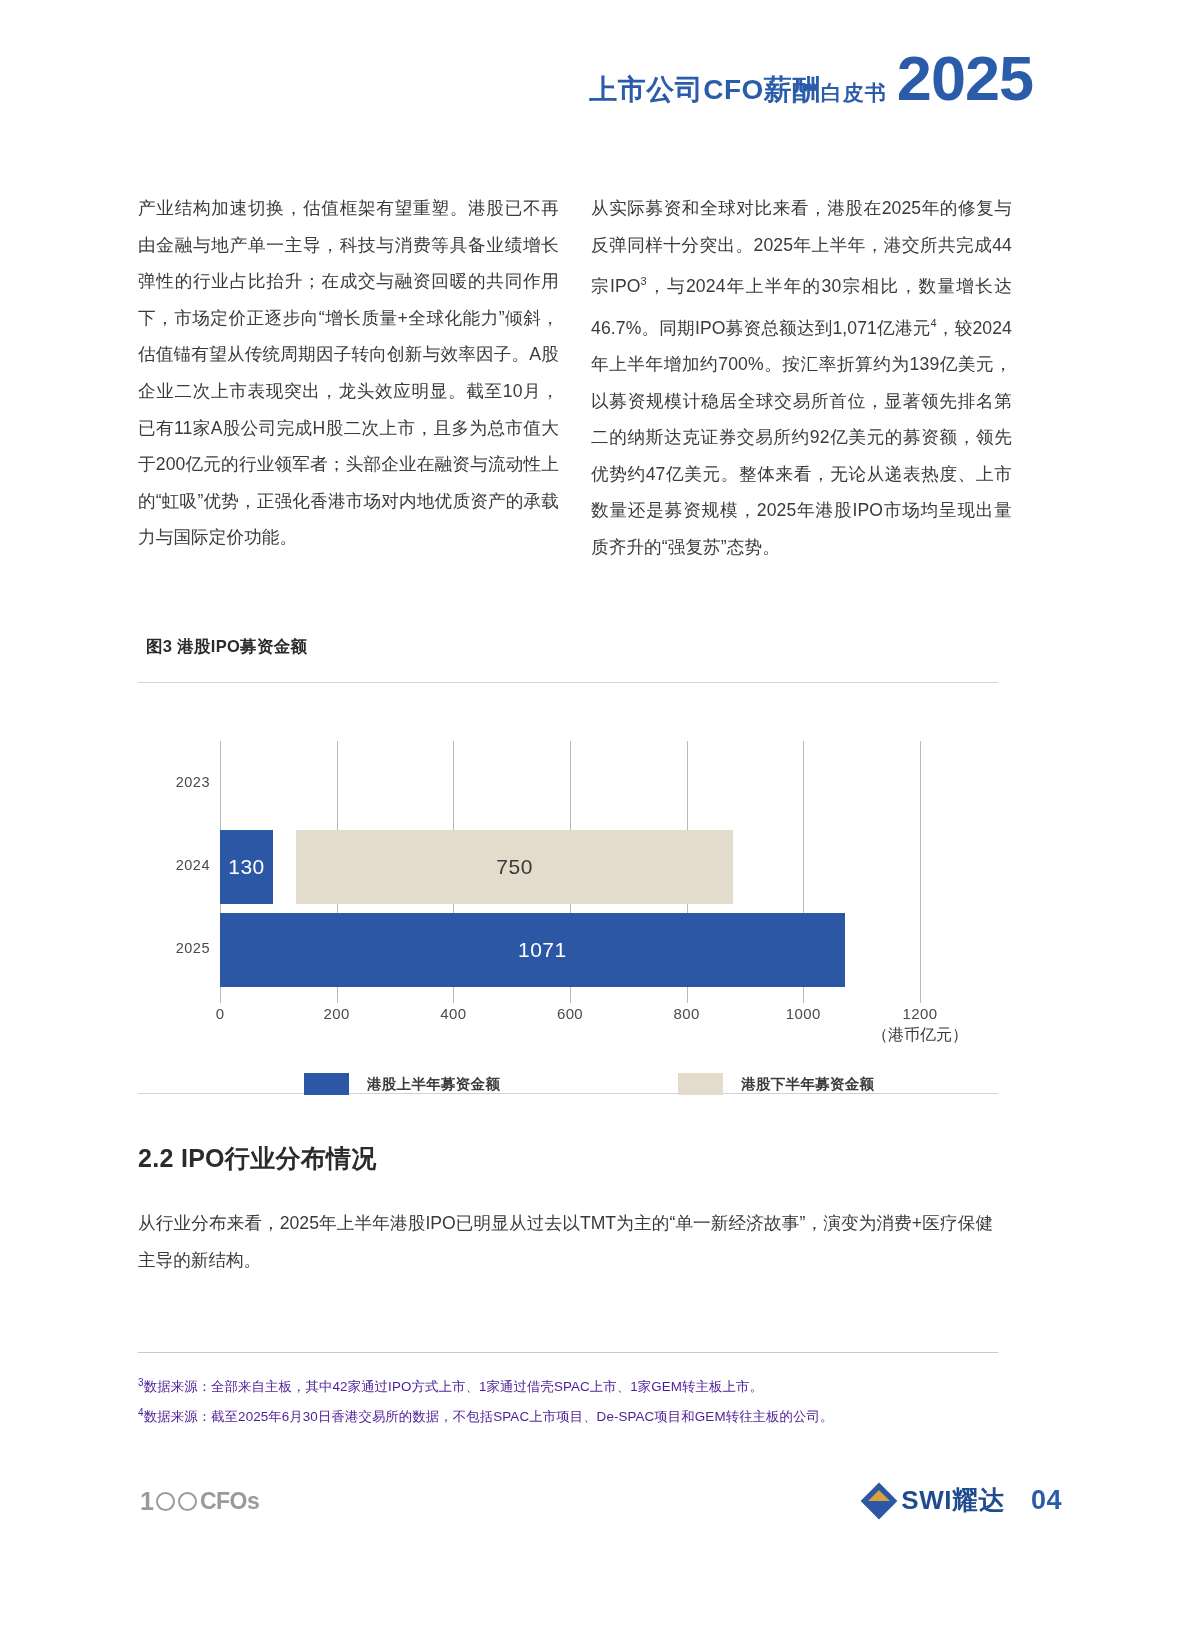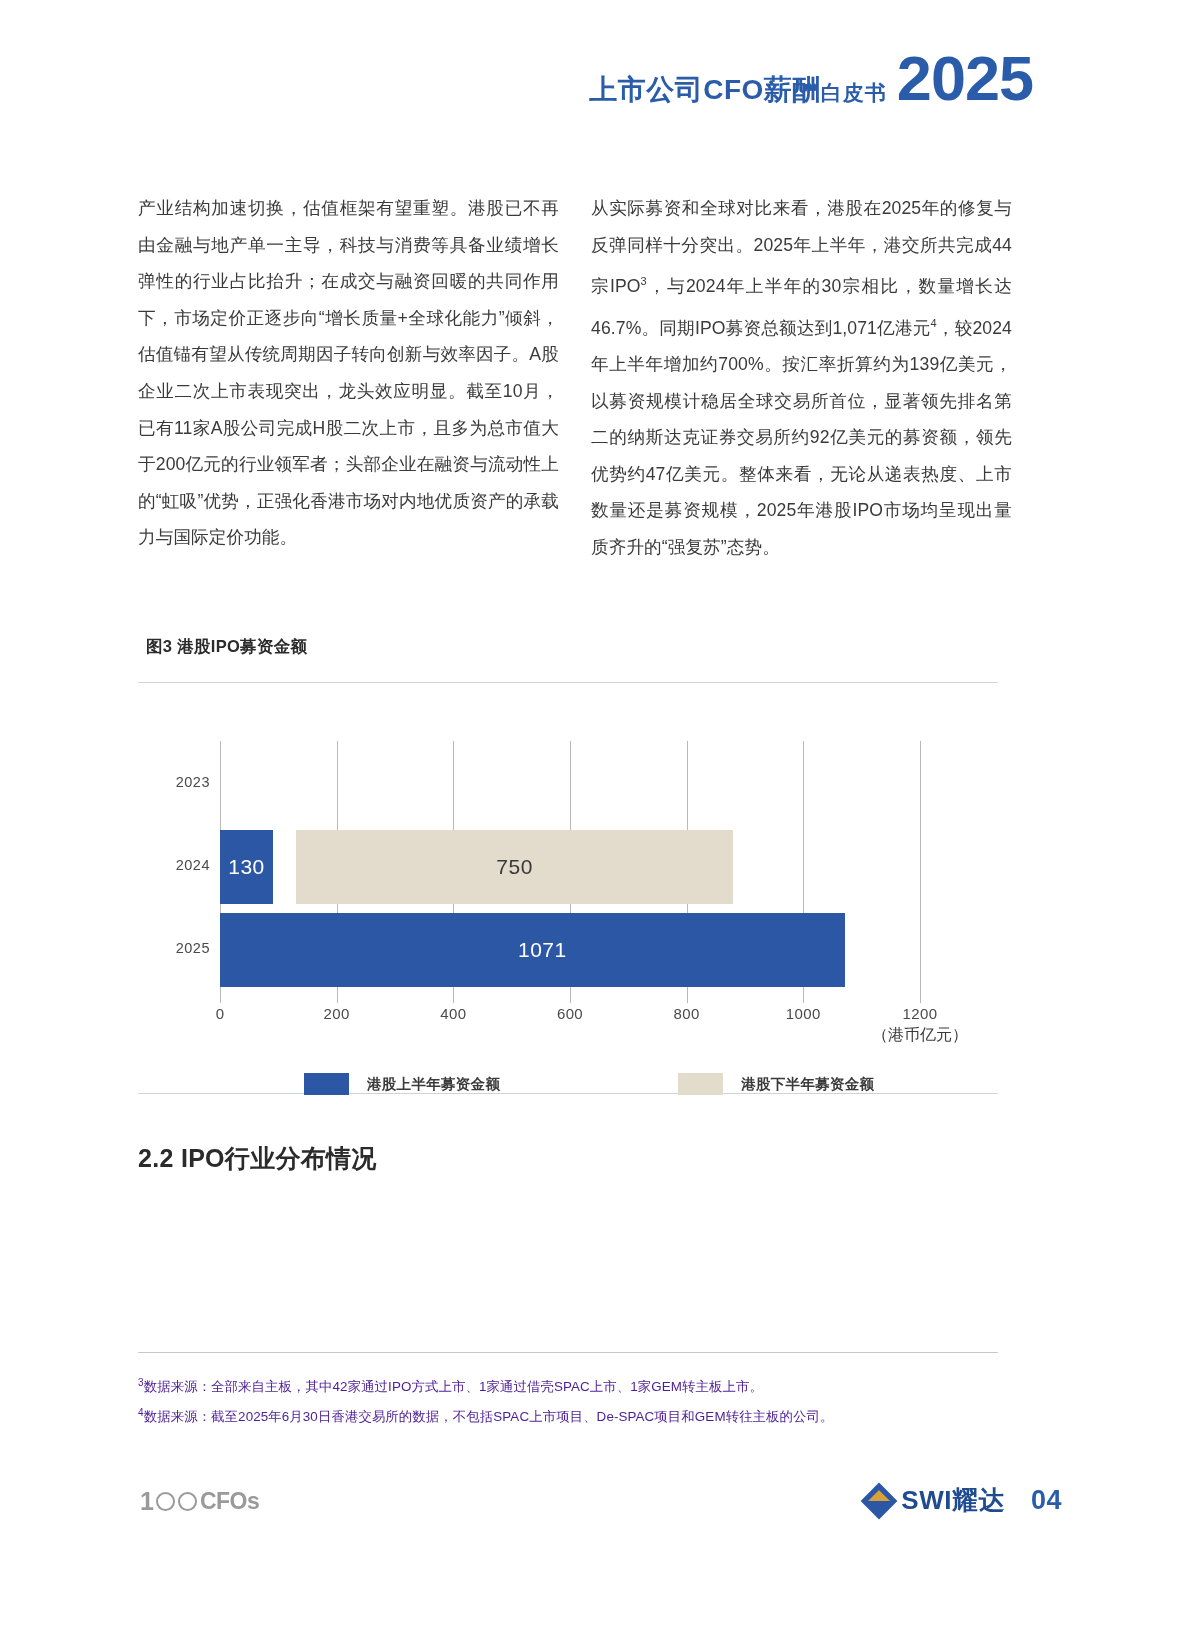--- a/index.html
+++ b/index.html
@@ -394,20 +394,21 @@
         <div class="legend-item second">
           <span class="swatch beige"></span>
           <span class="legend-label">港股下半年募资金额</span>
         </div>
       </div>
 
     </div>
   </div>
 
   <div class="section-heading">2.2 IPO行业分布情况</div>
+  <div class="section-body">从行业分布来看，2025年上半年港股IPO已明显从过去以TMT为主的“单一新经济故事”，演变为消费+医疗保健主导的新结构。</div>
 
   <div class="footnote-rule"></div>
   <div class="footnotes">
     <div><sup>3</sup><span>数据来源：全部来自主板，其中42家通过IPO方式上市、1家通过借壳SPAC上市、1家GEM转主板上市。</span></div>
     <div><sup>4</sup><span>数据来源：截至2025年6月30日香港交易所的数据，不包括SPAC上市项目、De-SPAC项目和GEM转往主板的公司。</span></div>
   </div>
 
   <div class="footer-left">
     <div class="cfos-mark">
       <span>1</span>

